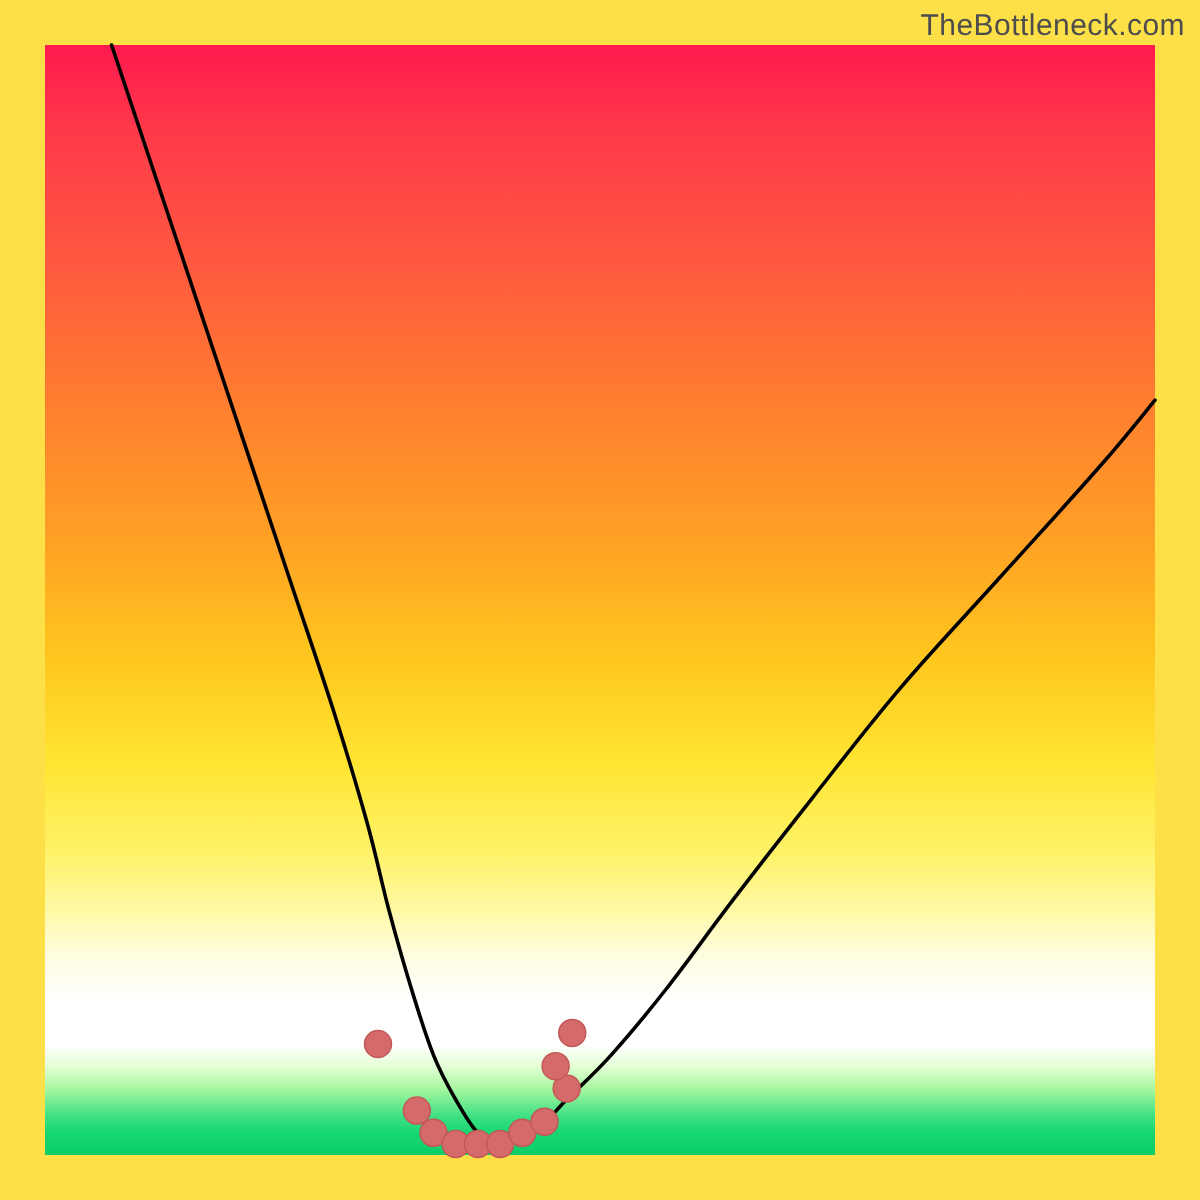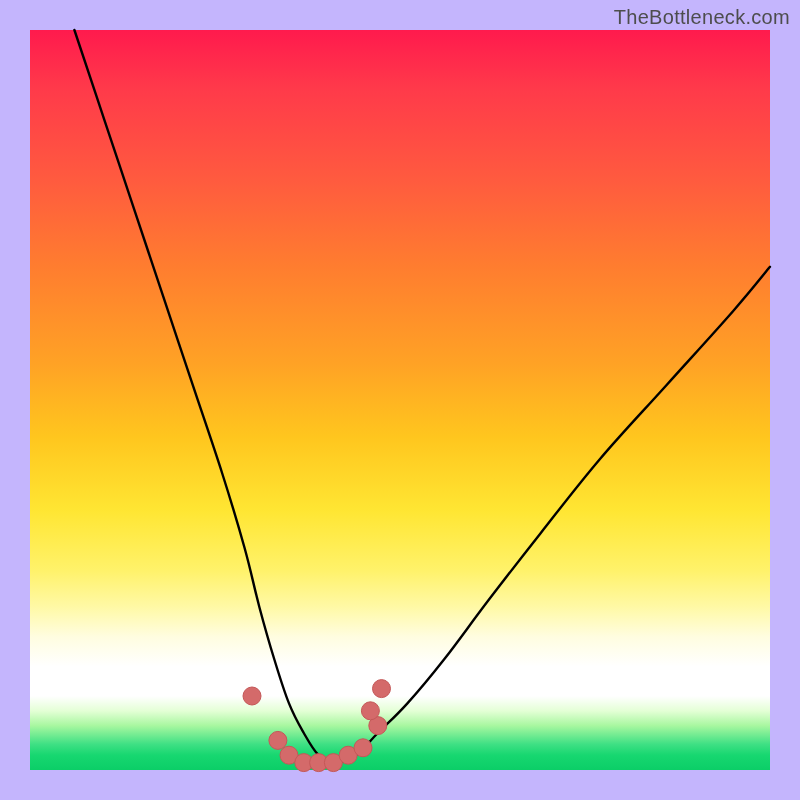--- a/index.html
+++ b/index.html
@@ -9,21 +9,21 @@
     height: 800px;
     background: #000;
     overflow: hidden;
     font-family: Arial, Helvetica, sans-serif;
   }
   .frame {
     position: absolute;
     left: 0; top: 0;
     width: 800px;
     height: 800px;
-    background: #c4b5fd;
+    background: #fde047;
   }
   .plot-area {
     position: absolute;
     left: 30px;
     top: 30px;
     width: 740px;
     height: 740px;
     
     background:
       linear-gradient(

